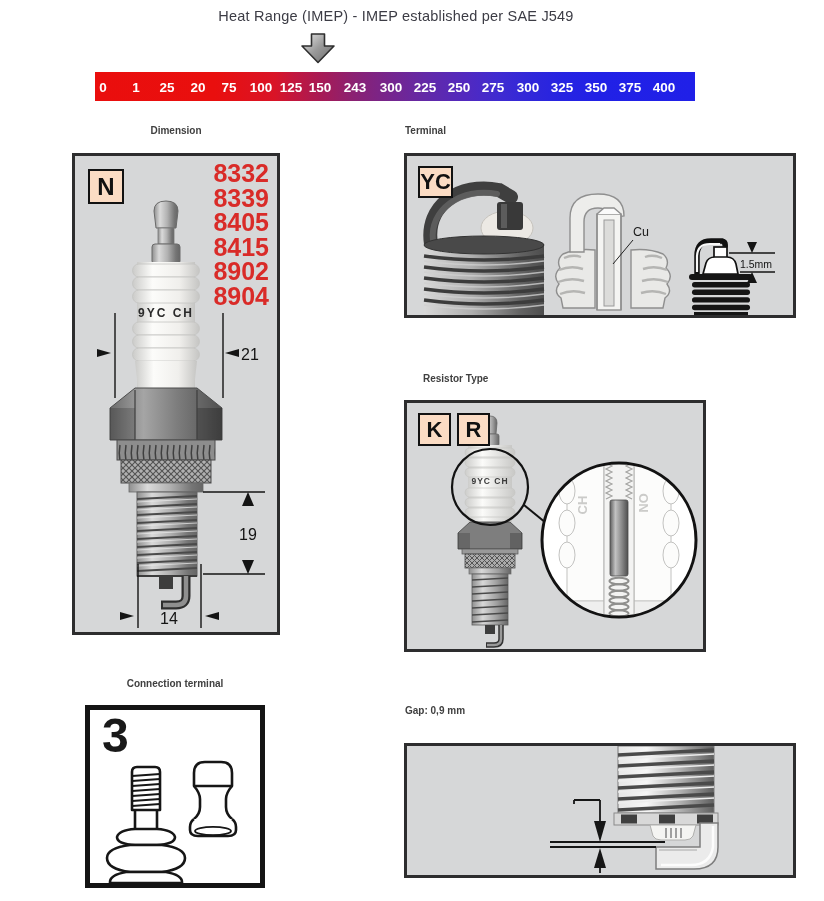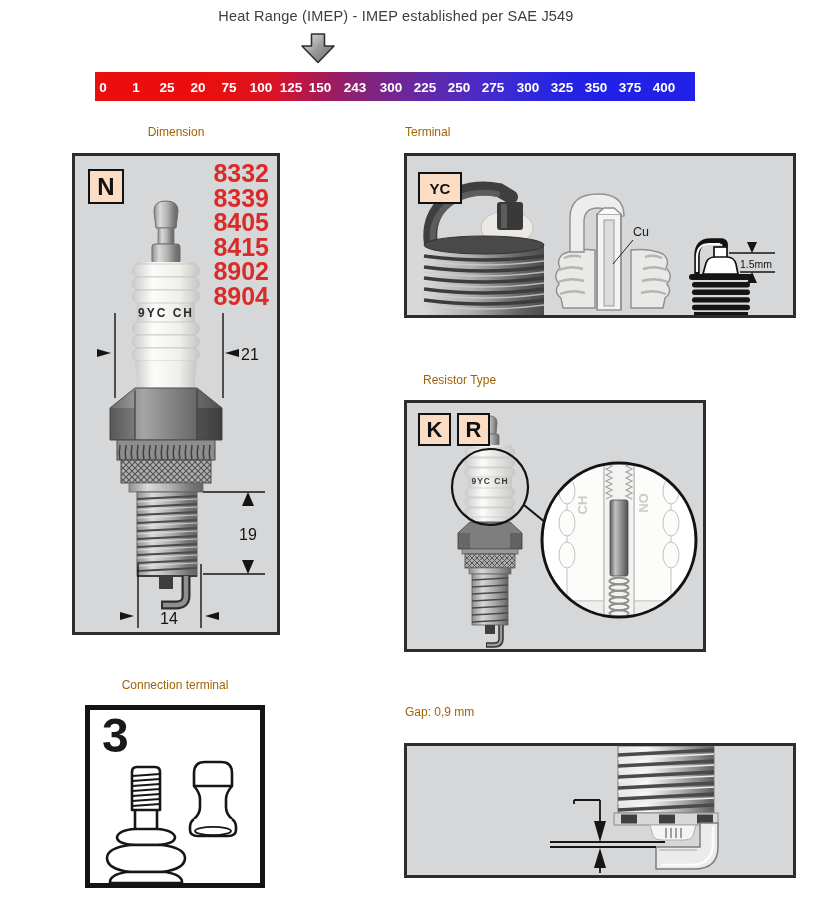--- a/index.html
+++ b/index.html
@@ -7,21 +7,21 @@
         font-family:"Liberation Sans", sans-serif;}
   .title{position:absolute;left:0;top:8px;width:792px;text-align:center;
          font-size:14.5px;font-weight:normal;color:#3c3c45;letter-spacing:.2px;}
   .pointer-arrow{position:absolute;left:300px;top:33px;width:36px;height:31px;}
   .heatbar{position:absolute;left:95px;top:72px;width:600px;height:29px;
     background:linear-gradient(90deg,#ea0e0d 0%,#e90f0e 20%,#d91427 30%,#c3163d 33%,
       #a81a54 37.5%,#8b2172 43%,#76258d 49%,#6329a7 55%,#5129c0 62%,#402bd0 67%,
       #2f27da 73%,#2623e2 78%,#2121e6 84%,#2020e8 100%);}
   .heatbar span{position:absolute;top:50%;transform:translate(-50%,-50%);
     color:#ffffff;font-size:13.5px;font-weight:bold;white-space:nowrap;}
-  .heading{position:absolute;font-size:12px;font-weight:normal;color:#a16207;}
+  .heading{position:absolute;font-size:10px;font-weight:bold;color:#404040;}
   .h-center{text-align:center;}
   .panel{position:absolute;background:#d6d7d8;border:3px solid #2d2d2e;box-sizing:border-box;}
   .panel svg{position:absolute;left:0;top:0;}
   .codebox{position:absolute;display:flex;align-items:center;justify-content:center;
     background:#fbdcc4;border:2.5px solid #121212;box-sizing:border-box;
     font-weight:bold;color:#111;z-index:3;}
   .part-numbers{position:absolute;top:5px;right:8px;text-align:center;z-index:2;
     color:#d92b28;font-size:25px;font-weight:bold;line-height:24.6px;letter-spacing:0;}
   .conn-panel{position:absolute;background:#ffffff;border:5px solid #141414;box-sizing:border-box;}
   .conn-number{position:absolute;left:12px;top:2px;font-size:48px;font-weight:800;
@@ -189,21 +189,21 @@
         <polygon points="45,456 45,464 59,460" stroke="none"></polygon>
         <polygon points="144,456 144,464 130,460" stroke="none"></polygon>
       </g>
       <text x="94" y="468" text-anchor="middle" font-size="16" fill="#141414">14</text>
     </svg>
   </div>
 
   <div class="heading" style="left:405px;top:125px">Terminal</div>
 
   <div class="panel" style="left:404px;top:153px;width:392px;height:165px">
-    <div class="codebox" style="left:11px;top:16px;width:44px;height:32px;font-size:15px">
+    <div class="codebox" style="left:11px;top:10px;width:35px;height:32px;font-size:22px">
       <span>YC</span>
     </div>
     <svg width="386" height="159" viewBox="0 0 386 159">
       <defs>
         <linearGradient id="tmShell" x1="0" y1="0" x2="1" y2="0">
           <stop offset="0" stop-color="#d8d8d8"></stop>
             <stop offset="0.4" stop-color="#aeaeae"></stop>
           <stop offset="0.8" stop-color="#636363"></stop>
             <stop offset="1" stop-color="#4d4d4d"></stop>
         </linearGradient>

